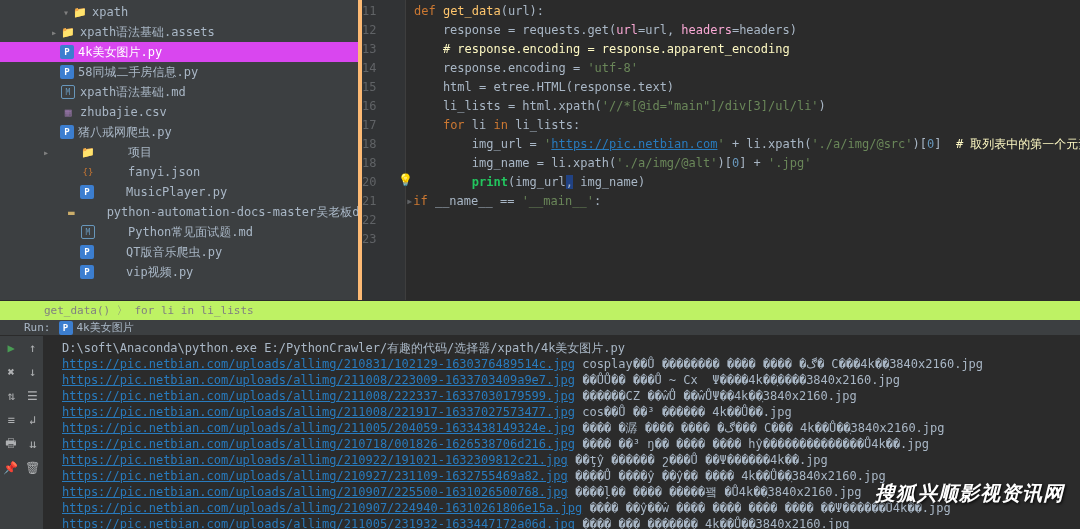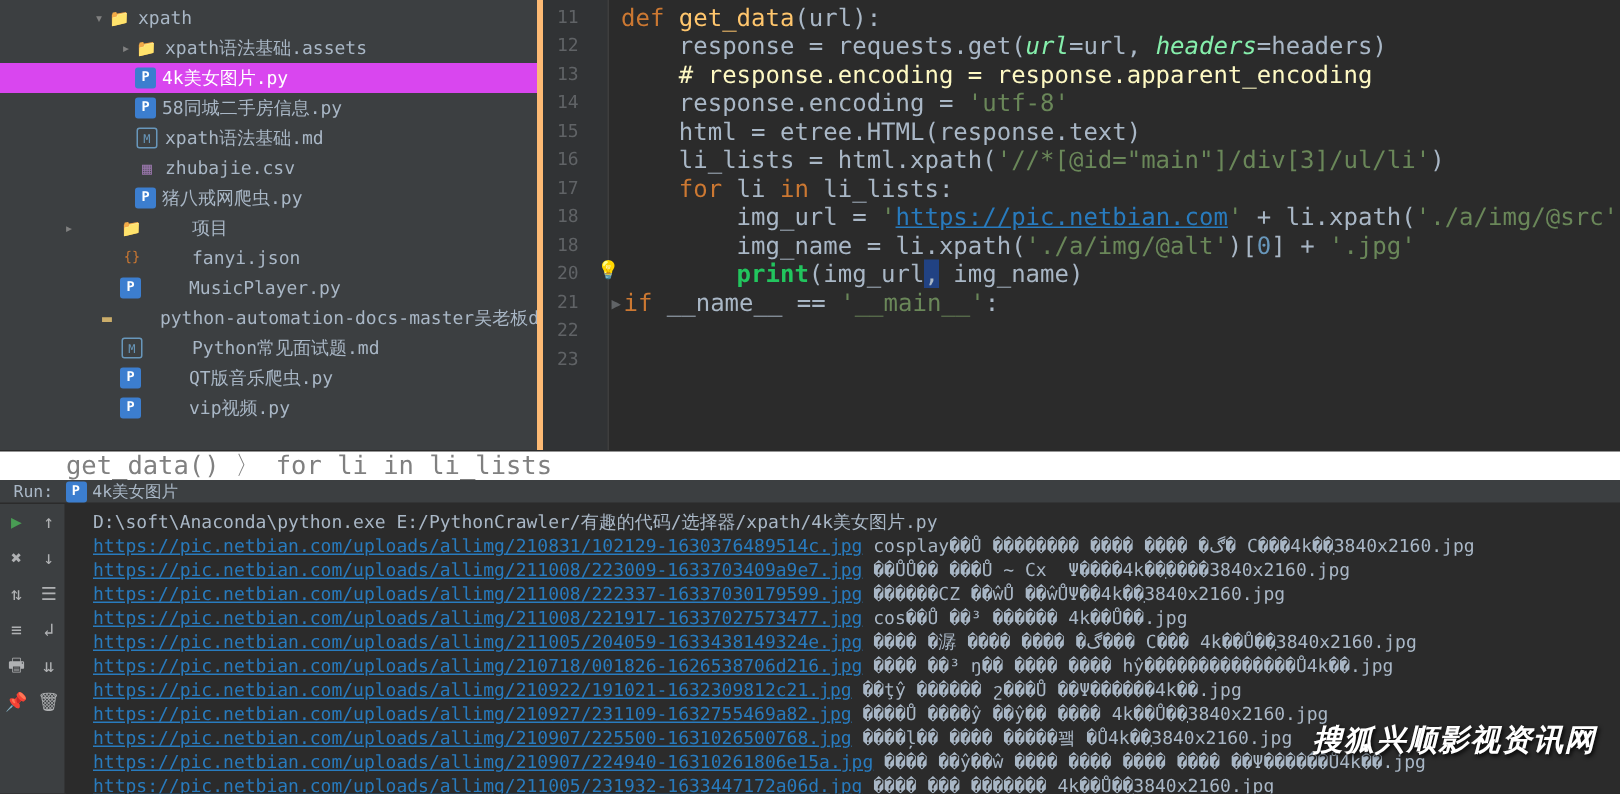--- a/index.html
+++ b/index.html
@@ -18,35 +18,35 @@
 .ficon.folder::before{content:"📁";}
 .ficon.py{color:#3776ab;background:#3c7ecf;color:#fff;border-radius:2px;width:14px;height:14px;font-size:9px;}
 .ficon.py::before{content:"P";font-weight:bold;}
 .ficon.md{color:#6897bb;}
 .ficon.md::before{content:"M";border:1px solid #6897bb;width:12px;height:12px;font-size:8px;border-radius:2px;display:flex;align-items:center;justify-content:center;}
 .ficon.csv{color:#9876aa;}
 .ficon.csv::before{content:"▦";}
 .ficon.json{color:#cc7832;}
 .ficon.json::before{content:"{}";font-size:9px;}
 .ficon.zip{color:#cbad6a;}
-.ficon.zip::before{content:"▬";}.pad2{padding-left:40px;gap:28px;}.pad3{padding-left:60px;}.pad4{padding-left:78px;text-align:right;}
+.ficon.zip::before{content:"▬";}.pad2{padding-left:40px;gap:28px;}.pad3{padding-left:60px;}.pad4{padding-left:48px;text-align:right;}
 .editor{flex:1;background:#2b2b2b;display:flex;overflow:hidden;}
-.gutter{width:44px;background:#313335;text-align:center;padding-right:10px;color:#606366;font-family:Consolas,monospace;font-size:12px;line-height:19px;padding-top:2px;border-right:1px solid #3e3e3e;}
-.code{flex:1;font-family:Consolas,monospace;font-size:16px;line-height:19px;padding:2px 0 2px 8px;white-space:pre;overflow:hidden;}
+.gutter{width:44px;background:#313335;text-align:left;padding-right:10px;color:#606366;font-family:Consolas,monospace;font-size:12px;line-height:19px;padding-top:2px;border-right:1px solid #3e3e3e;}
+.code{flex:1;font-family:Consolas,monospace;font-size:12px;line-height:19px;padding:2px 0 2px 8px;white-space:pre;overflow:hidden;}
 .kw{color:#cc7832;}
 .fn{color:#ffc66d;}
 .str{color:#6a8759;}
 .cmt{color:#fef9c3;}
-.param{color:#86efac;font-style:italic;}
+.param{color:#f9a8d4;}
 .builtin{color:#22c55e;font-weight:bold;}
 .num{color:#6897bb;}
 .link{color:#287bbe;text-decoration:underline;}
 .bulb{position:absolute;left:398px;top:173px;color:#f0a732;font-size:12px;}
-.bc{background:#ffffff;height:20px;line-height:20px;padding-left:44px;color:#808080;font-size:17px;border-top:1px solid #2b2b2b;}
-.run-header{height:22px;background:#3c3f41;display:flex;align-items:center;padding-left:9px;font-size:11px;border-bottom:1px solid #2b2b2b;width:100%;}
+.bc{background:#bef264;height:20px;line-height:20px;padding-left:44px;color:#808080;font-size:11px;border-top:1px solid #2b2b2b;}
+.run-header{height:22px;background:#3c3f41;display:flex;align-items:center;padding-left:24px;font-size:11px;border-bottom:1px solid #2b2b2b;width:100%;}
 .run-body{display:flex;flex:1;}
 .run-tools{width:22px;background:#3c3f41;display:flex;flex-direction:column;align-items:center;padding-top:4px;gap:8px;}
 .run-tools2{width:22px;background:#3c3f41;display:flex;flex-direction:column;align-items:center;padding-top:4px;gap:8px;border-right:1px solid #2b2b2b;}
 .tool-btn{width:16px;height:16px;display:flex;align-items:center;justify-content:center;color:#afb1b3;cursor:pointer;font-size:12px;}
 .tool-btn.play{color:#499c54;}
 .console{flex:1;background:#2b2b2b;font-family:Consolas,monospace;font-size:12px;line-height:16px;padding:4px 4px 4px 18px;white-space:pre;overflow:hidden;}
 .console .url{color:#287bbe;text-decoration:underline;}
 .garbage{color:#a9b7c6;}
 .run-wrap{display:flex;flex-direction:column;height:209px;width:100%;}
 .watermark{position:absolute;right:16px;bottom:22px;color:#fff;font-size:20px;font-weight:bold;font-style:italic;text-shadow:1px 1px 3px #000;letter-spacing:1px;}

